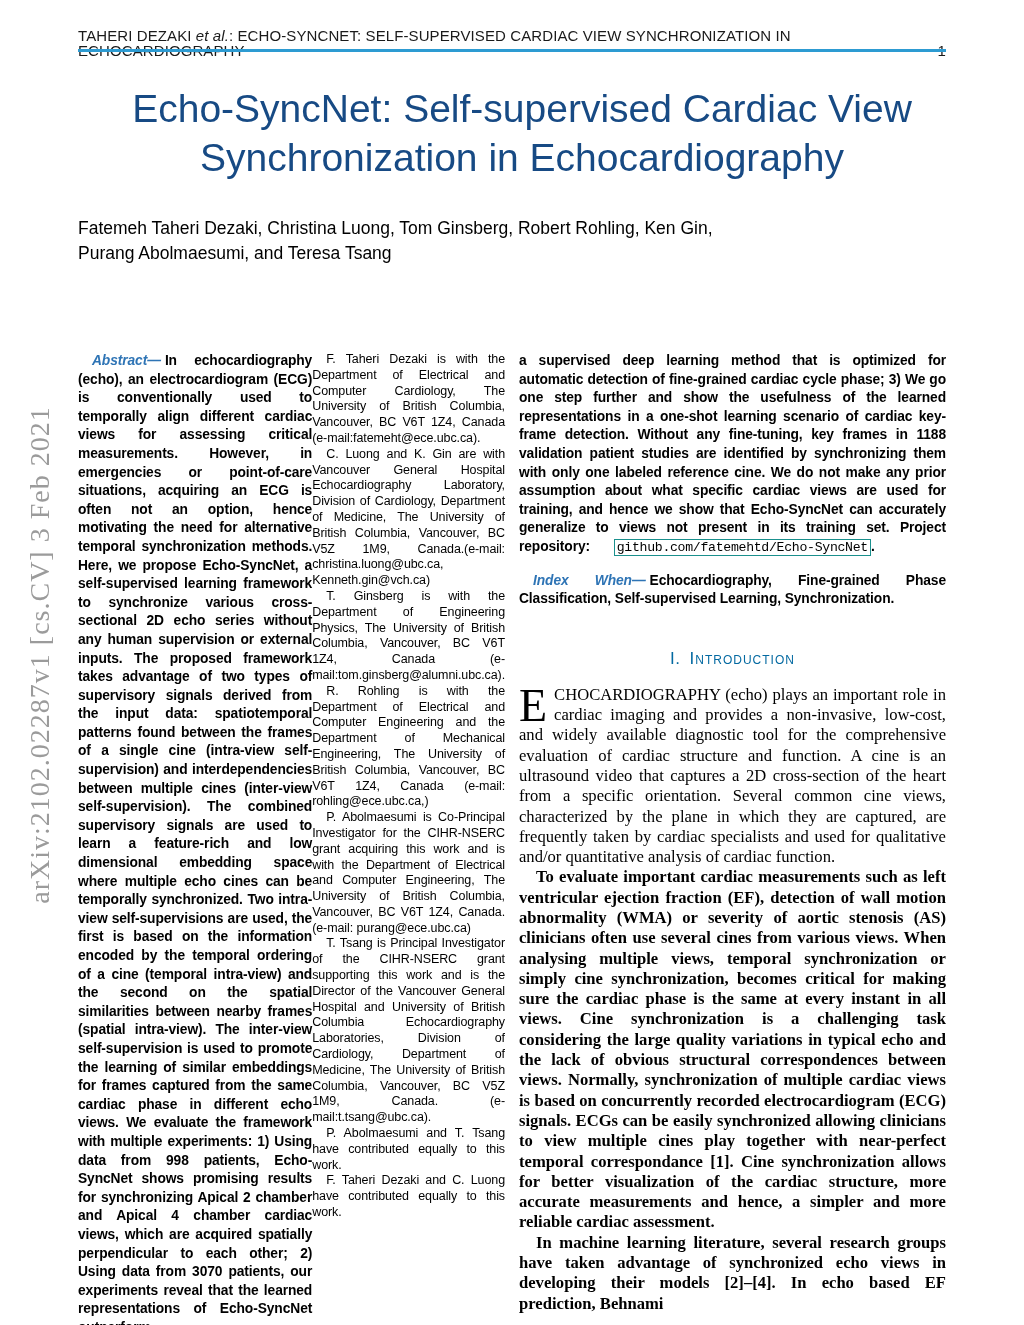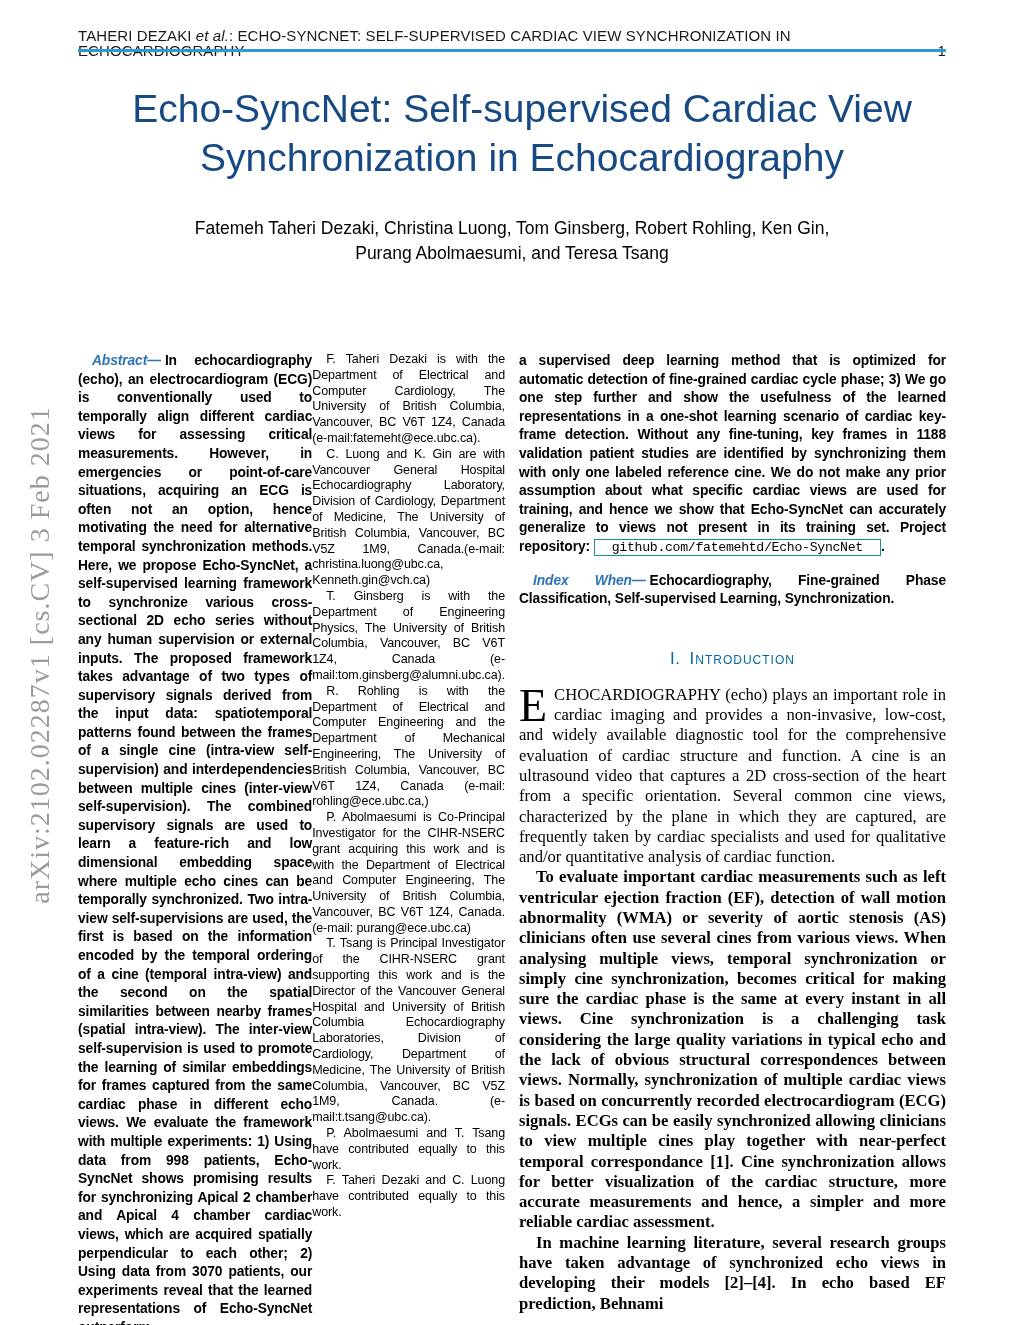--- a/index.html
+++ b/index.html
@@ -15,37 +15,37 @@
 
   
   .arxiv{position:absolute;left:40px;top:655px;white-space:nowrap;
         transform:translate(-50%,-50%) rotate(-90deg);
         font-family:"Liberation Serif",serif;font-size:28px;color:#9b9b9b;letter-spacing:1px;}
 
   
   .title{position:absolute;left:88px;top:84px;width:868px;margin:0;text-align:center;
         font-weight:400;font-size:39px;line-height:49px;color:#174a84;}
   .title .tl{display:block;}
-  .authors{position:absolute;left:78px;top:216px;width:868px;text-align:center;
+  .authors{position:absolute;left:78px;top:216px;width:868px;
         font-size:17.5px;line-height:25px;color:#000;}
   .authors .al{display:block;}
 
   
   .columns{position:absolute;left:78px;top:352px;width:868px;display:flex;gap:14px;}
   .col{width:427px;}
   .col-left{height:908px;display:flex;flex-direction:row;justify-content:space-between;}
 
   .abstract{margin:0;font-weight:bold;font-size:13.8px;line-height:18.6px;
         letter-spacing:-0.1px;text-align:justify;color:#000;}
   .abstract .lead{color:#2e74b5;font-style:italic;margin-right:4px;}
   .indent-first{text-indent:14px;}
 
   .repo{font-family:"Liberation Mono","DejaVu Sans Mono",monospace;font-weight:normal;
         font-size:13.2px;color:#000;text-decoration:none;border:1.6px solid #1a908d;
-        padding:0 17px;letter-spacing:-0.3px;}
+        padding:0 2px;letter-spacing:-0.3px;margin-left:20px;}
 
   .index-terms{margin-top:14px;}
 
   .section-heading{margin:40px 0 16px 0;text-align:center;font-weight:400;
         font-size:17px;color:#0369a1;letter-spacing:0.5px;}
   .section-heading .sc{font-variant:small-caps;margin-left:9px;letter-spacing:1px;}
 
   .body-text{margin:0;font-family:"Liberation Serif",serif;font-size:16.6px;
         line-height:20.3px;text-align:justify;color:#000;}
   .body-text.indent{text-indent:17px;font-weight:bold;}

